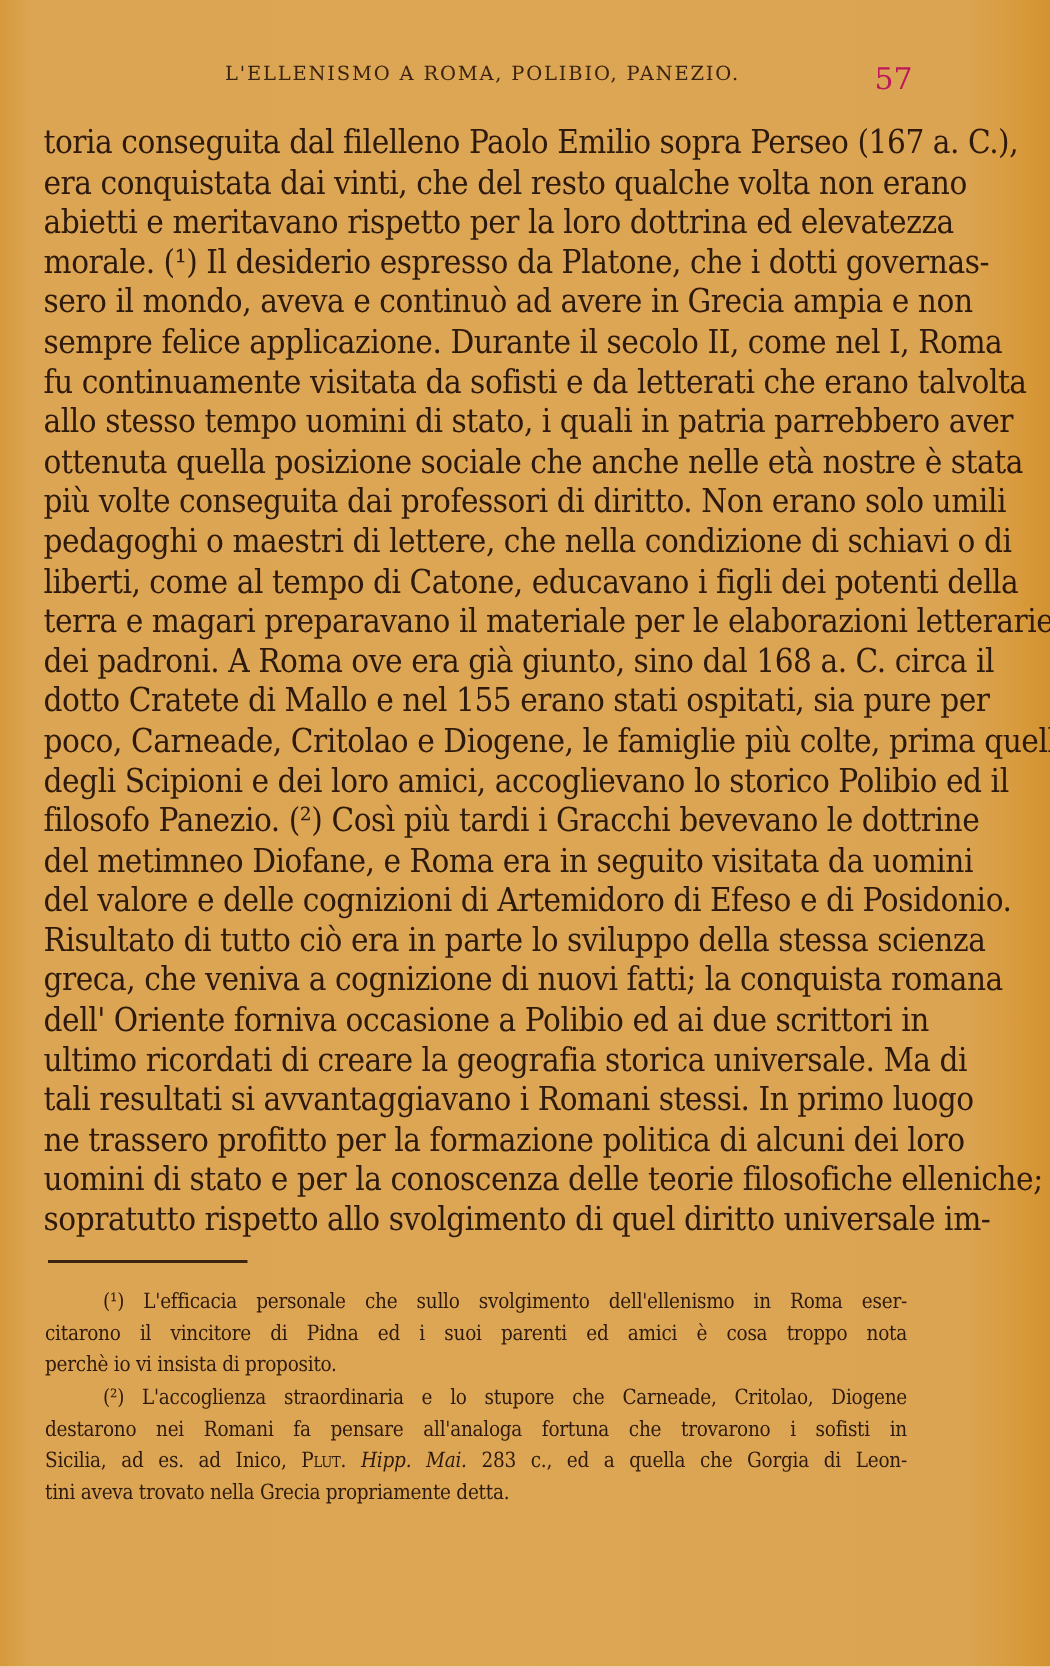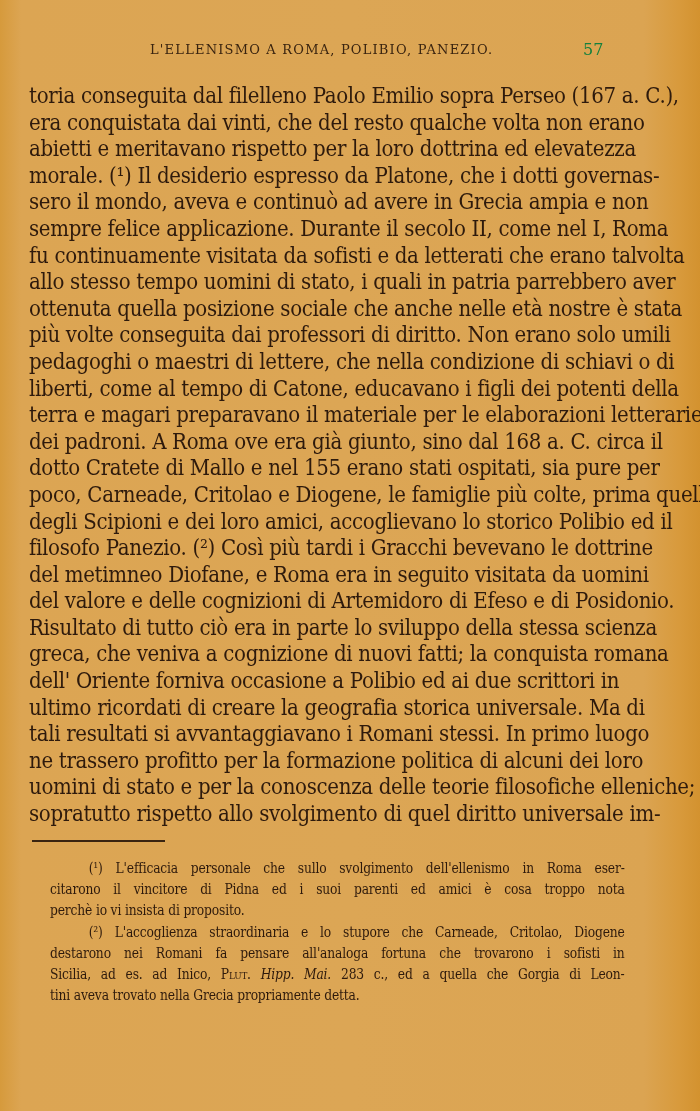--- a/index.html
+++ b/index.html
@@ -11,38 +11,38 @@
     color: #2e1a0c;
   }
   .page { position: absolute; left: 0; top: 0; width: 700px; height: 1111px; }
   .running-head {
     position: absolute; top: 42px; left: 150px; width: 330px;
     font-size: 13px; letter-spacing: 1.2px; font-variant: small-caps;
     color: #3a2410; white-space: nowrap;
   }
   .page-number {
     position: absolute; top: 40px; left: 583px;
-    font-size: 16px; color: #15803d;
+    font-size: 20px; color: #be185d;
   }
   .body-text {
     position: absolute; top: 83px; left: 29px; width: 575px;
     font-size: 22px; line-height: 26.6px;
   }
   .line {
     display: block; white-space: nowrap; text-align: justify;
     text-align-last: justify; height: 26.6px; letter-spacing: -0.35px;
     transform: scaleX(0.9); transform-origin: left; width: 639px;
   }
   .rule {
     position: absolute; top: 840px; left: 32px; width: 133px; height: 2px;
     background: #3a2410;
   }
   .footnotes {
     position: absolute; top: 858px; left: 30px; width: 575px;
-    font-size: 14px; line-height: 21.2px; margin-left: 20px;
+    font-size: 14px; line-height: 21.2px;
   }
   .fline {
     display: block; white-space: nowrap; text-align: justify;
     text-align-last: justify; height: 21.2px; letter-spacing: -0.2px;
     transform: scaleX(0.88); transform-origin: left; width: 653px;
   }
   .fline.indent { padding-left: 44px; width: 609px; }
   .fline.last { text-align-last: left; }
   .ital { font-style: italic; }
   .sc { font-variant: small-caps; }

